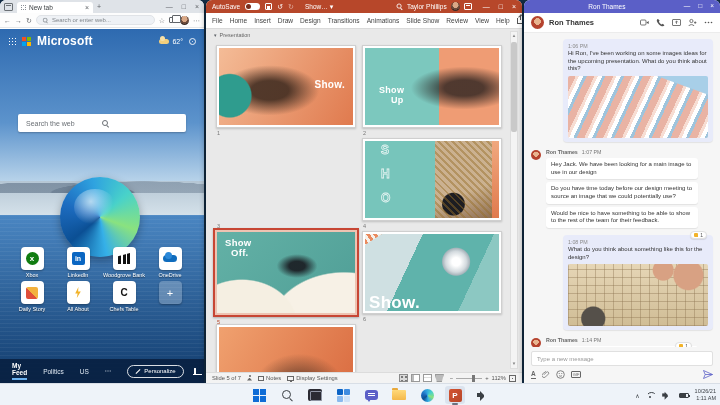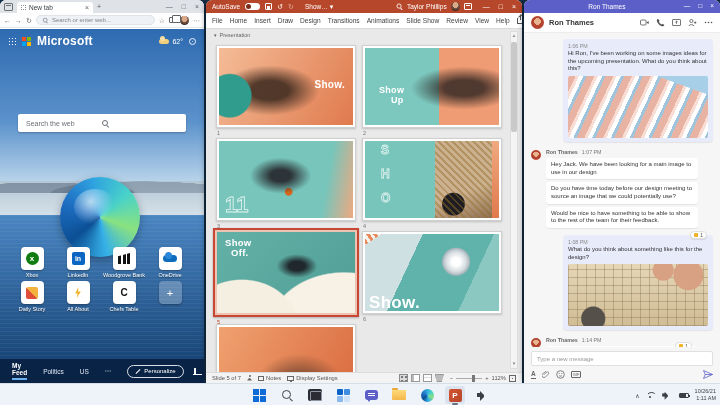--- a/index.html
+++ b/index.html
@@ -374,25 +374,20 @@
       <span class="snum" style="left:11px;top:101px;">1</span>
 
       <div class="frame" style="left:156px;top:16px;">
         <div class="art s2">
           <span class="stext" style="left:14px;top:38px;font-size:9px;">Show</span>
           <span class="stext" style="left:26px;top:48px;font-size:9px;">Up</span>
         </div>
       </div>
       <span class="snum" style="left:157px;top:101px;">2</span>
 
-      <div class="frame" style="left:10px;top:109px;">
-        <div class="art s3">
-          <span class="stext outl" style="left:6px;bottom:2px;font-size:22px;">11</span>
-        </div>
-      </div>
       <span class="snum" style="left:11px;top:194px;">3</span>
 
       <div class="frame" style="left:156px;top:109px;">
         <div class="art s4">
           <span class="stext outl" style="left:16px;top:4px;font-size:12px;">S</span>
           <span class="stext outl" style="left:16px;top:28px;font-size:12px;">H</span>
           <span class="stext outl" style="left:16px;top:52px;font-size:12px;">O</span>
         </div>
       </div>
       <span class="snum" style="left:157px;top:194px;">4</span>

